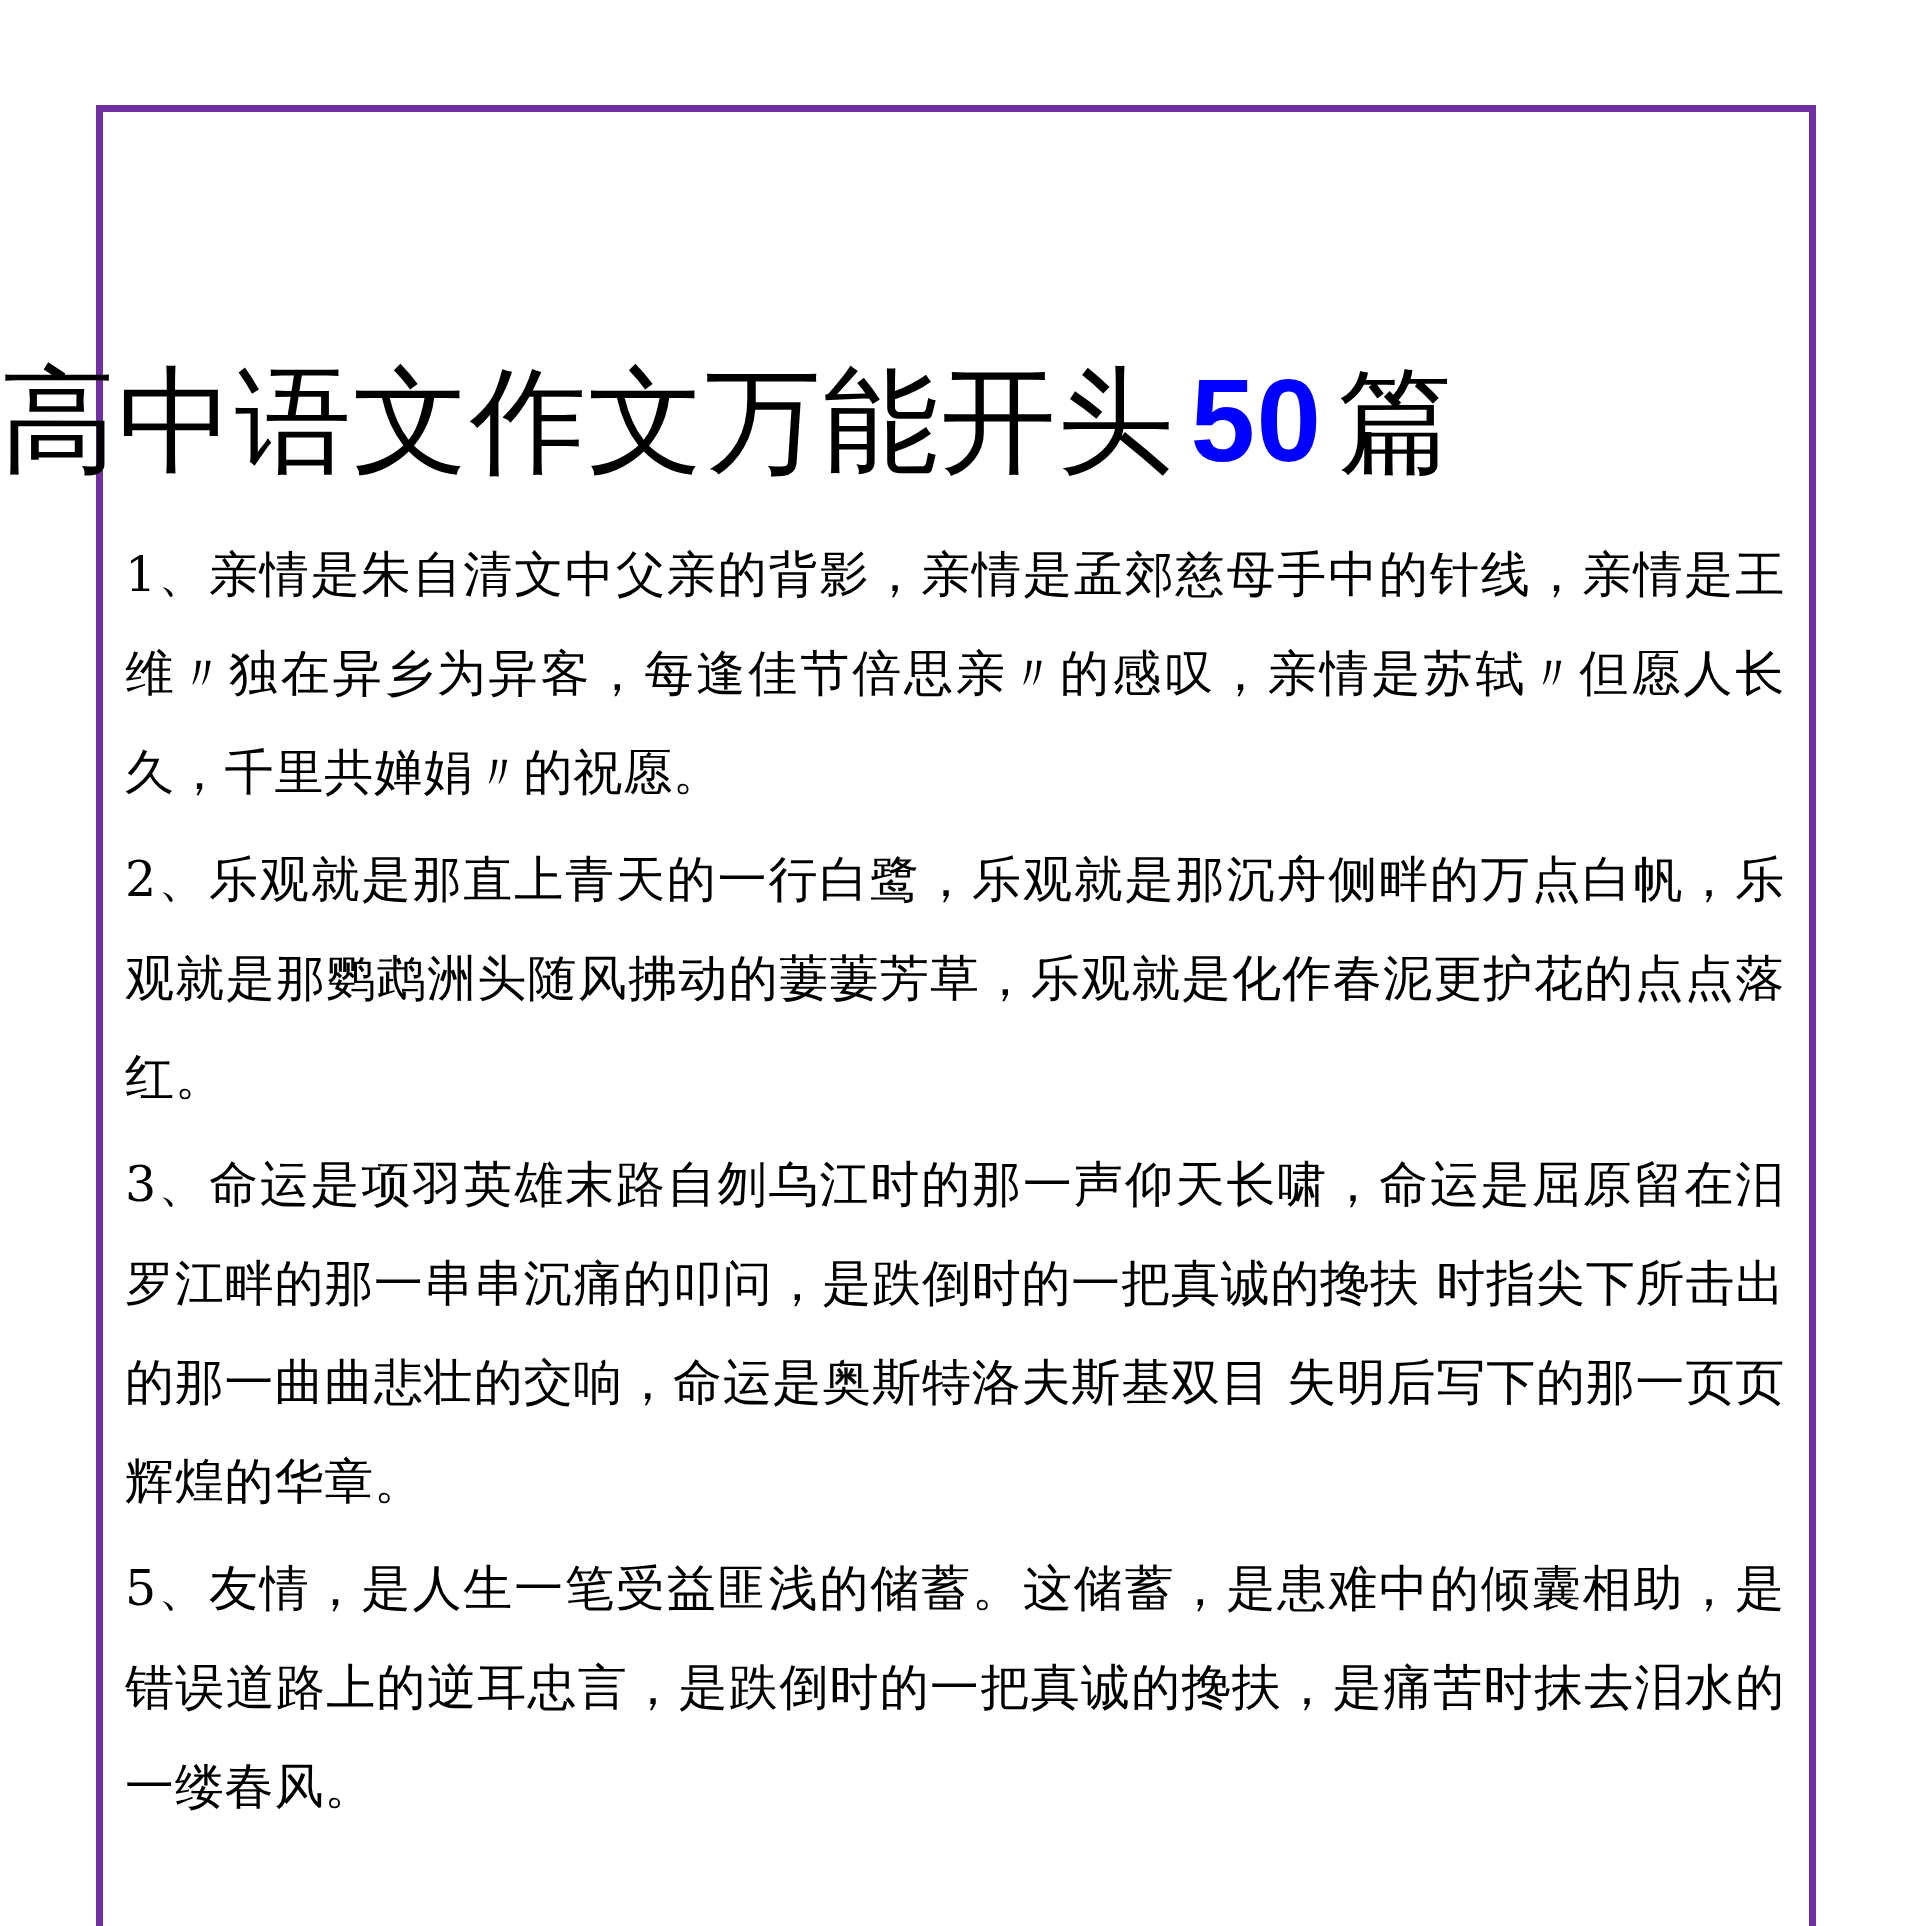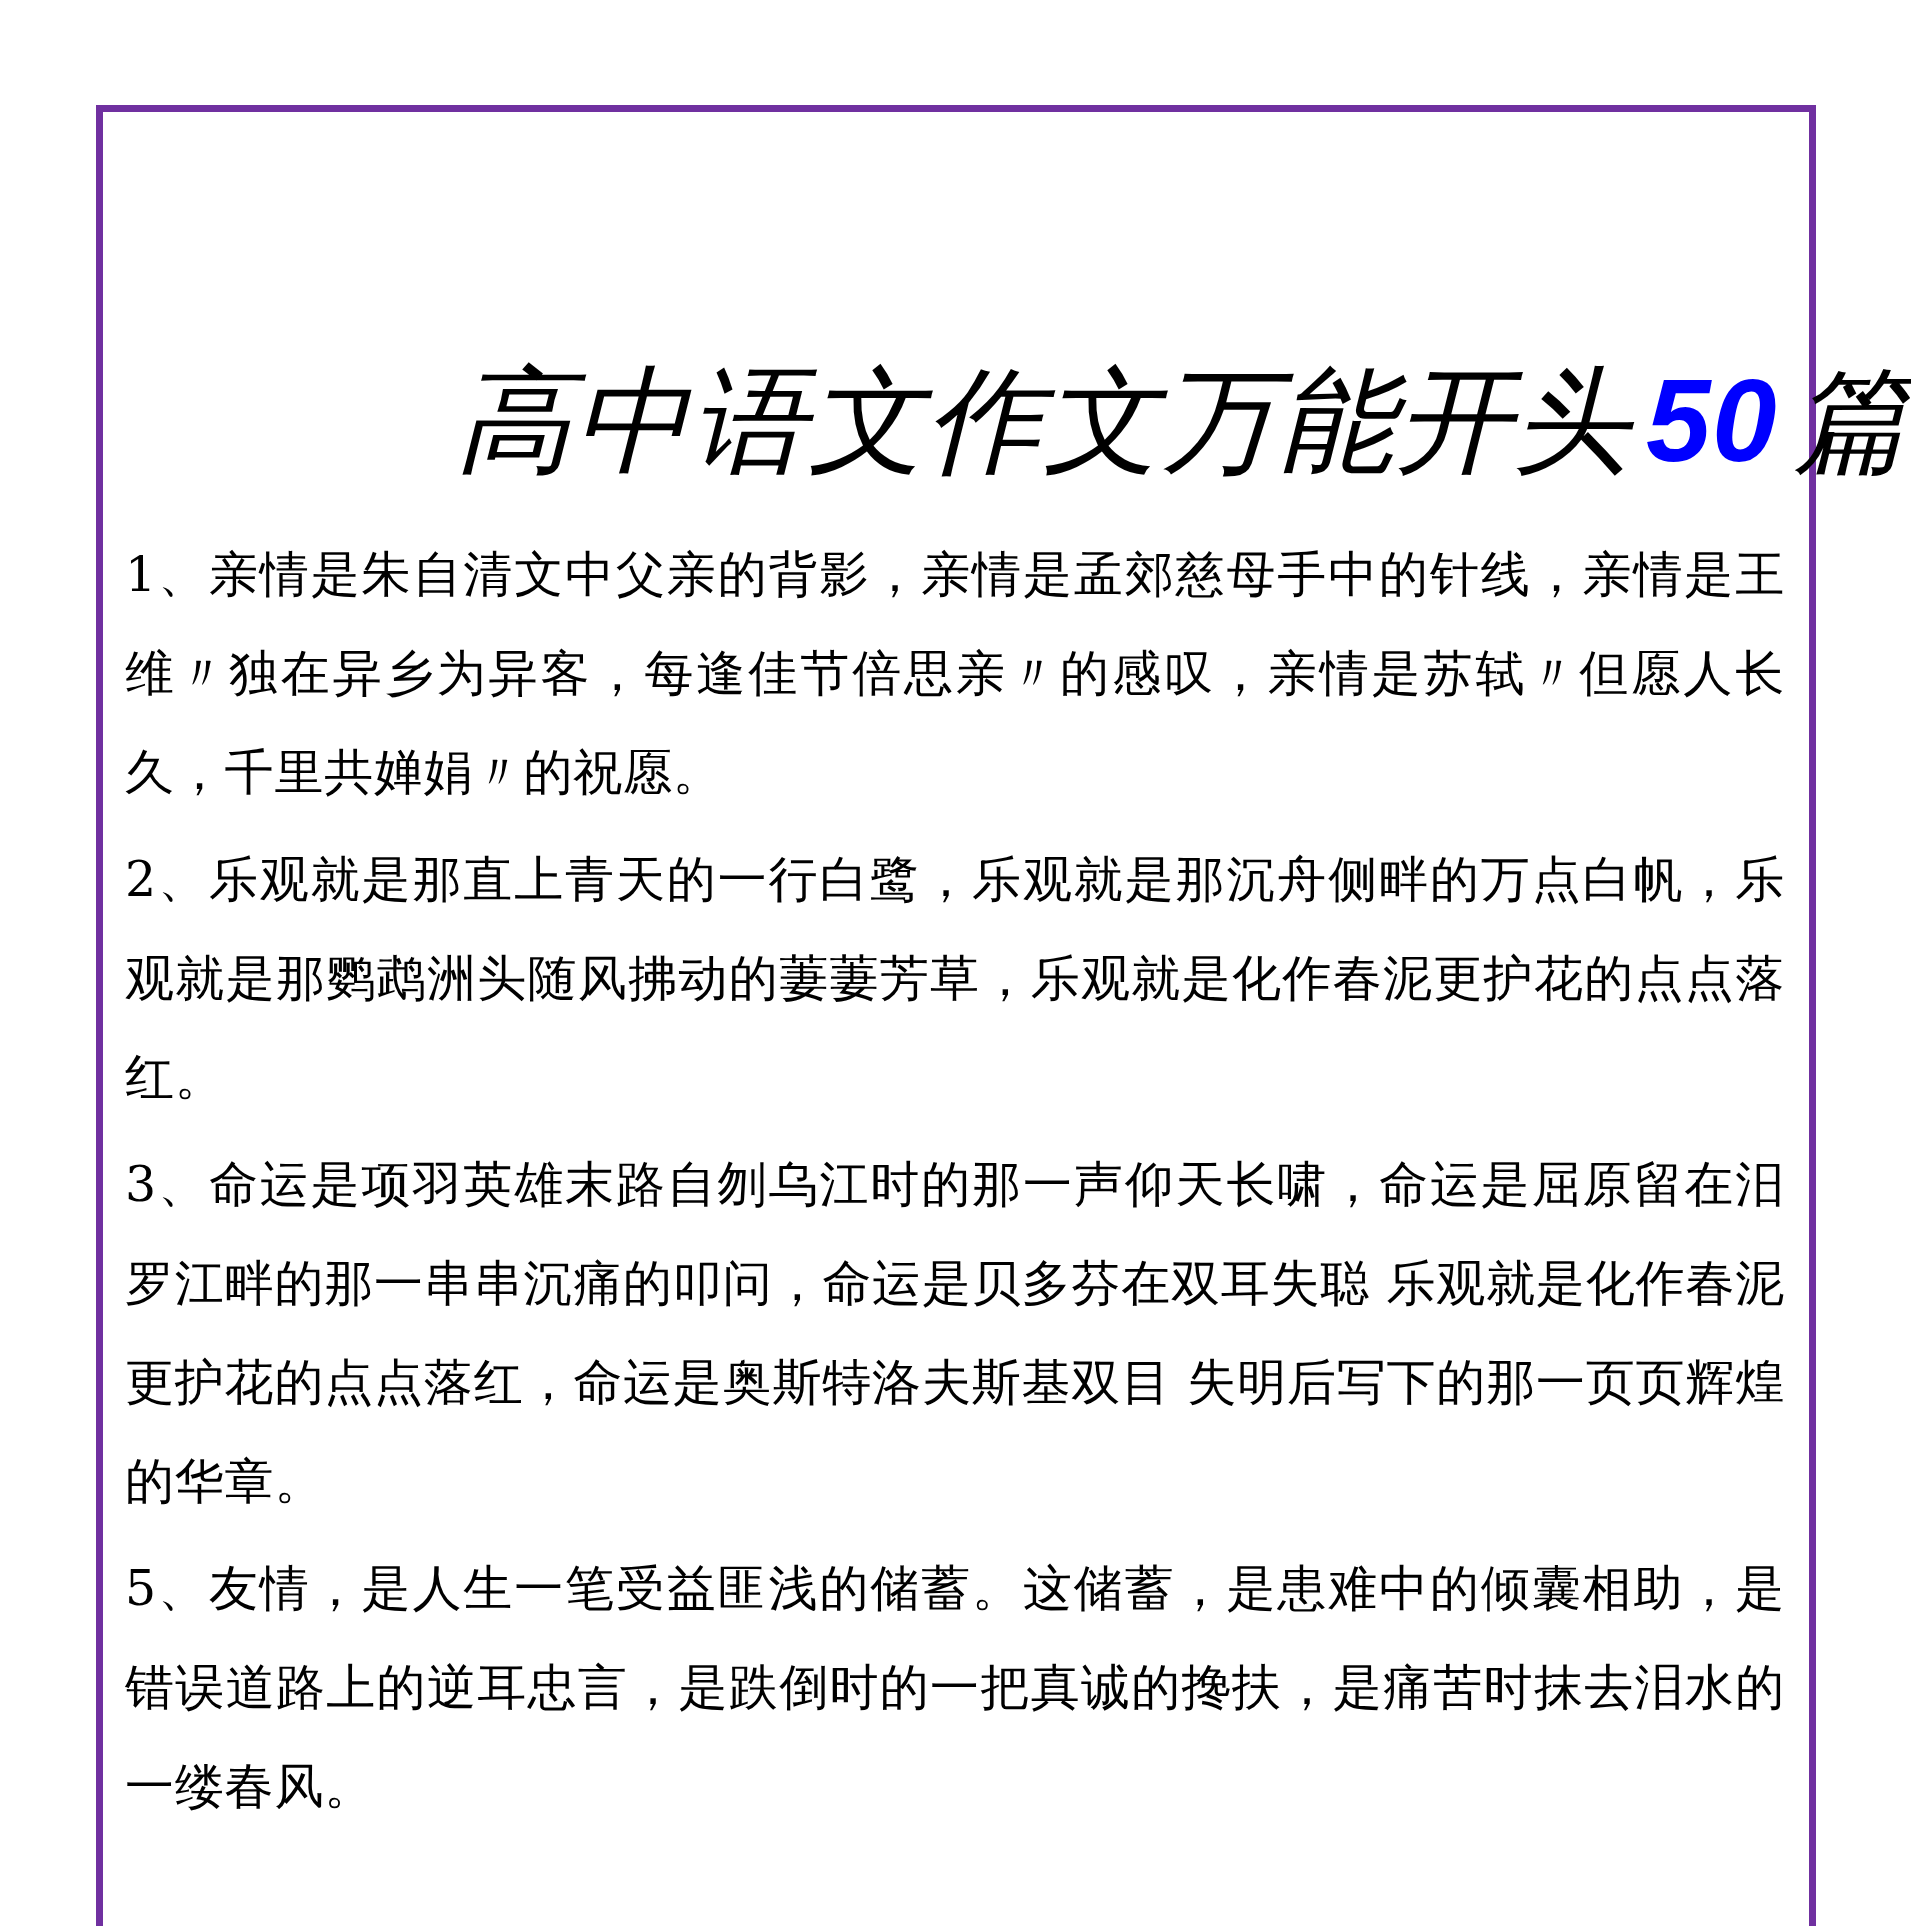--- a/index.html
+++ b/index.html
@@ -17,28 +17,27 @@
     top: 105px;
     width: 1706px;
     height: 2478px;
     border: 7px solid #7030A0;
   }
   .title {
     position: absolute;
     left: 0;
     top: 270px;
     width: 1911px;
-    text-align: right;
+    text-align: left;
     font-family: "DejaVu Sans", "Liberation Sans", sans-serif;
     font-size: 116px;
     line-height: 146px;
     font-weight: normal;
     letter-spacing: 1.5px;
     white-space: nowrap;
-    font-style: italic;
   }
   .title .num {
     color: #0000FF;
     font-weight: bold;
     font-family: "Liberation Sans", "DejaVu Sans", sans-serif;
     margin: 0 15.4px;
   }
   .content {
     position: absolute;
     left: 117px;
@@ -60,17 +59,17 @@
 
 <div class="page-frame"></div>
 
 <h1 class="title">
   <span>高中语文作文万能开头</span><span class="num">50</span><span>篇</span>
 </h1>
 
 <div class="content">
   <p class="para"><span>1、</span><span>亲情是朱自清文中父亲的背影，亲情是孟郊慈母手中的针线，亲情是王维〃独在异乡为异客，每逢佳节倍思亲〃的感叹，亲情是苏轼〃但愿人长久，千里共婵娟〃的祝愿。</span></p>
   <p class="para"><span>2、</span><span>乐观就是那直上青天的一行白鹭，乐观就是那沉舟侧畔的万点白帆，乐观就是那鹦鹉洲头随风拂动的萋萋芳草，乐观就是化作春泥更护花的点点落红。</span></p>
-  <p class="para"><span>3、</span><span>命运是项羽英雄末路自刎乌江时的那一声仰天长啸，命运是屈原留在汨罗江畔的那一串串沉痛的叩问，命运是贝多芬在双耳失聪 乐观就是化作春泥更护花的点点落红，命运是奥斯特洛夫斯基双目 失明后写下的那一页页辉煌的华章。</span></p>
+  <p class="para"><span>3、</span><span>命运是项羽英雄末路自刎乌江时的那一声仰天长啸，命运是屈原留在汨罗江畔的那一串串沉痛的叩问，是跌倒时的一把真诚的搀扶 时指尖下所击出的那一曲曲悲壮的交响，命运是奥斯特洛夫斯基双目 失明后写下的那一页页辉煌的华章。</span></p>
   <p class="para"><span>5、</span><span>友情，是人生一笔受益匪浅的储蓄。这储蓄，是患难中的倾囊相助，是错误道路上的逆耳忠言，是跌倒时的一把真诚的搀扶，是痛苦时抹去泪水的一缕春风。</span></p>
 
 </div>
 
 
 </body></html>

